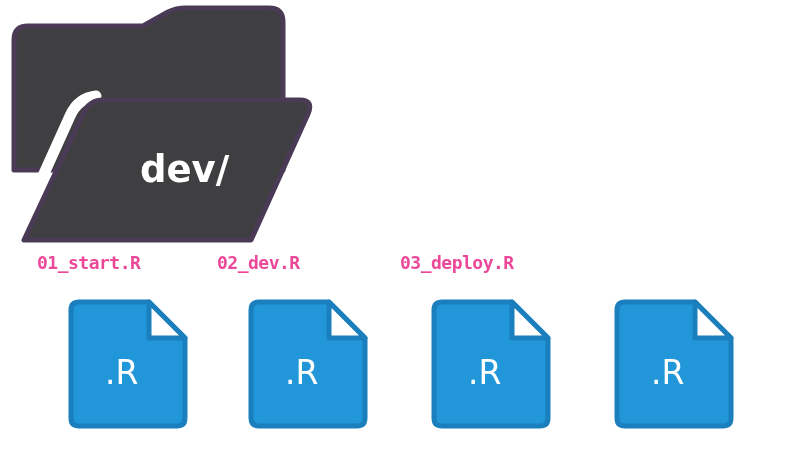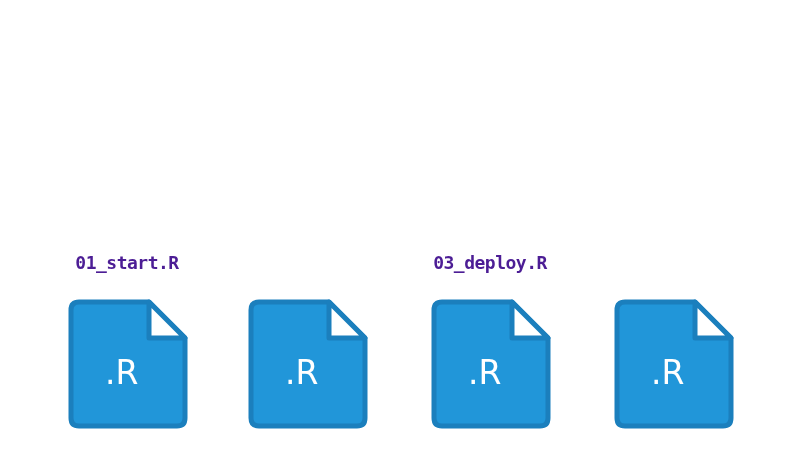--- a/index.html
+++ b/index.html
@@ -53,25 +53,24 @@
     position: absolute;
     top: 0px;
     width: 180px;
     height: 190px;
   }
   .file-name {
     position: absolute;
     top: 0px;
     left: 0px;
     width: 180px;
-    text-align: center;
     font-family: "DejaVu Sans Mono", monospace;
     font-size: 18px;
     font-weight: bold;
-    color: #4c1d95;
+    color: #ec4899;
     white-space: nowrap;
     letter-spacing: -0.5px;
   }
   .file-icon-wrap {
     position: absolute;
     top: 46px;
     left: 26px;
     width: 128px;
     height: 132px;
   }
@@ -84,35 +83,64 @@
     font-family: "DejaVu Sans", sans-serif;
     font-size: 33px;
     fill: #ffffff;
   }
 </style>
 </head>
 <body>
 
 <div id="stage">
 
+  <div id="folder-group">
+    <svg id="folder-svg" viewBox="0 0 330 250" xmlns="http://www.w3.org/2000/svg">
+
+      <path d="M 14 40
+               Q 14 26 28 26
+               L 143 26
+               L 168 12
+               Q 176 8 186 8
+               L 269 8
+               Q 283 8 283 22
+               L 283 170
+               L 14 170
+               Z" fill="#3f3f42" stroke="#4a3a55" stroke-width="5" stroke-linejoin="round"></path>
+
+      <path d="M 96 96
+               Q 78 98 70 116
+               L 14 240" fill="none" stroke="#ffffff" stroke-width="11" stroke-linecap="round"></path>
+
+      <path d="M 103 100
+               Q 89 100 83 114
+               L 24 240
+               L 251 240
+               L 308 114
+               Q 314 100 300 100
+               Z" fill="#3f3f42" stroke="#4a3a55" stroke-width="5" stroke-linejoin="round"></path>
+      <text class="folder-label-text" x="140" y="182">dev/</text>
+    </svg>
+  </div>
 
   <div id="file-row">
 
     <div class="file-item" style="left:37px;">
       <div class="file-name">01_start.R</div>
       <div class="file-icon-wrap">
         <svg class="file-icon-svg" viewBox="0 0 128 132" xmlns="http://www.w3.org/2000/svg">
           <path d="M 8 12 Q 8 4 16 4 L 86 4 L 122 40 L 122 120 Q 122 128 114 128 L 16 128 Q 8 128 8 120 Z" fill="#2196d9" stroke="#1b7fbd" stroke-width="5" stroke-linejoin="round"></path>
           <path d="M 86 4 L 122 40 L 86 40 Z" fill="#ffffff" stroke="#1b7fbd" stroke-width="5" stroke-linejoin="round"></path>
           <text class="file-ext-text" x="42" y="86">.R</text>
         </svg>
       </div>
     </div>
 
     <div class="file-item" style="left:217px;">
+      <div class="file-name">02_dev.R</div>
       <div class="file-icon-wrap">
         <svg class="file-icon-svg" viewBox="0 0 128 132" xmlns="http://www.w3.org/2000/svg">
           <path d="M 8 12 Q 8 4 16 4 L 86 4 L 122 40 L 122 120 Q 122 128 114 128 L 16 128 Q 8 128 8 120 Z" fill="#2196d9" stroke="#1b7fbd" stroke-width="5" stroke-linejoin="round"></path>
           <path d="M 86 4 L 122 40 L 86 40 Z" fill="#ffffff" stroke="#1b7fbd" stroke-width="5" stroke-linejoin="round"></path>
           <text class="file-ext-text" x="42" y="86">.R</text>
         </svg>
       </div>
     </div>
 
     <div class="file-item" style="left:400px;text-decoration:underline;">

